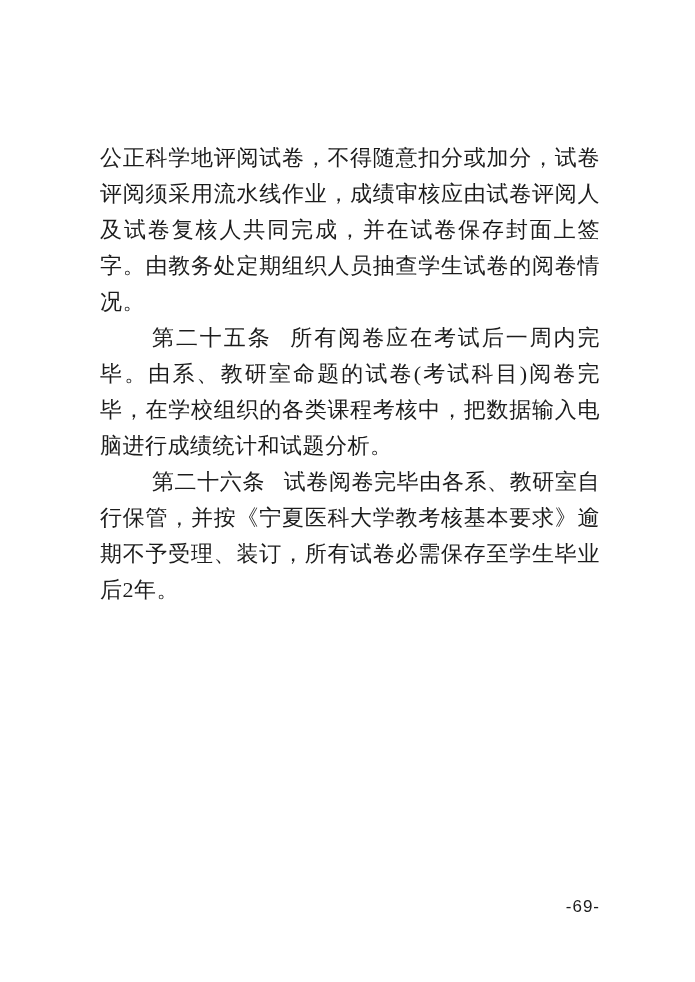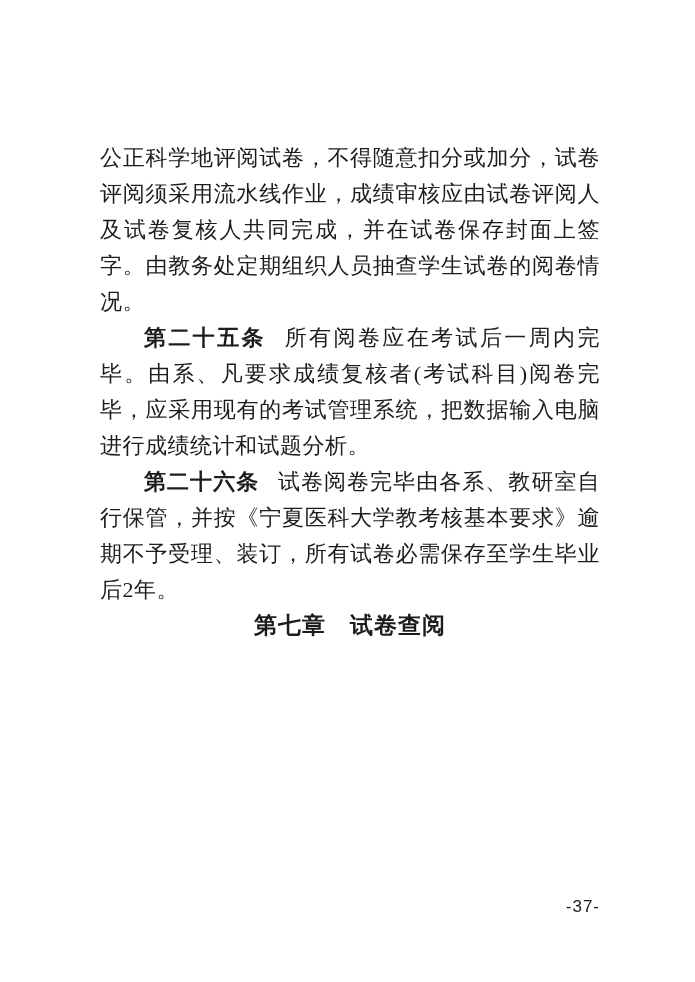--- a/index.html
+++ b/index.html
@@ -30,22 +30,23 @@
     margin: 0;
     padding: 0;
   }
   .para-continuation {
     text-indent: 0;
   }
   .article {
     text-indent: 2em;
   }
   .article .article-label {
-    font-weight: bold;
+    font-weight: normal;
     margin-right: 0.85em;
+    margin-left: 8px;
   }
   .chapter-heading {
     margin: 2px 0 4px 0;
     font-size: 23px;
     font-weight: bold;
     text-align: center;
     text-indent: 0;
     letter-spacing: 1px;
   }
   .page-number {
@@ -60,27 +61,26 @@
 </style>
 </head>
 <body>
 
 <div class="page">
   <div class="content">
 
     <p class="para-continuation">公正科学地评阅试卷，不得随意扣分或加分，试卷评阅须采用流水线作业，成绩审核应由试卷评阅人及试卷复核人共同完成，并在试卷保存封面上签字。由教务处定期组织人员抽查学生试卷的阅卷情况。</p>
 
     <p class="article">
-      <span class="article-label">第二十五条</span><span>所有阅卷应在考试后一周内完毕。由系、凡要求成绩复核者(考试科目)阅卷完毕，应采用现有的考试管理系统，把数据输入电脑进行成绩统计和试题分析。</span>
+      <span class="article-label">第二十五条</span><span>所有阅卷应在考试后一周内完毕。由系、教研室命题的试卷(考试科目)阅卷完毕，在学校组织的各类课程考核中，把数据输入电脑进行成绩统计和试题分析。</span>
     </p>
 
     <p class="article">
       <span class="article-label">第二十六条</span><span>试卷阅卷完毕由各系、教研室自行保管，并按《宁夏医科大学教考核基本要求》逾期不予受理、装订，所有试卷必需保存至学生毕业后2年。</span>
     </p>
 
-    <p class="chapter-heading">第七章　试卷查阅</p>
 
 
 
   </div>
 
-  <div class="page-number">-37-</div>
+  <div class="page-number">-69-</div>
 </div>
 
 </body></html>

